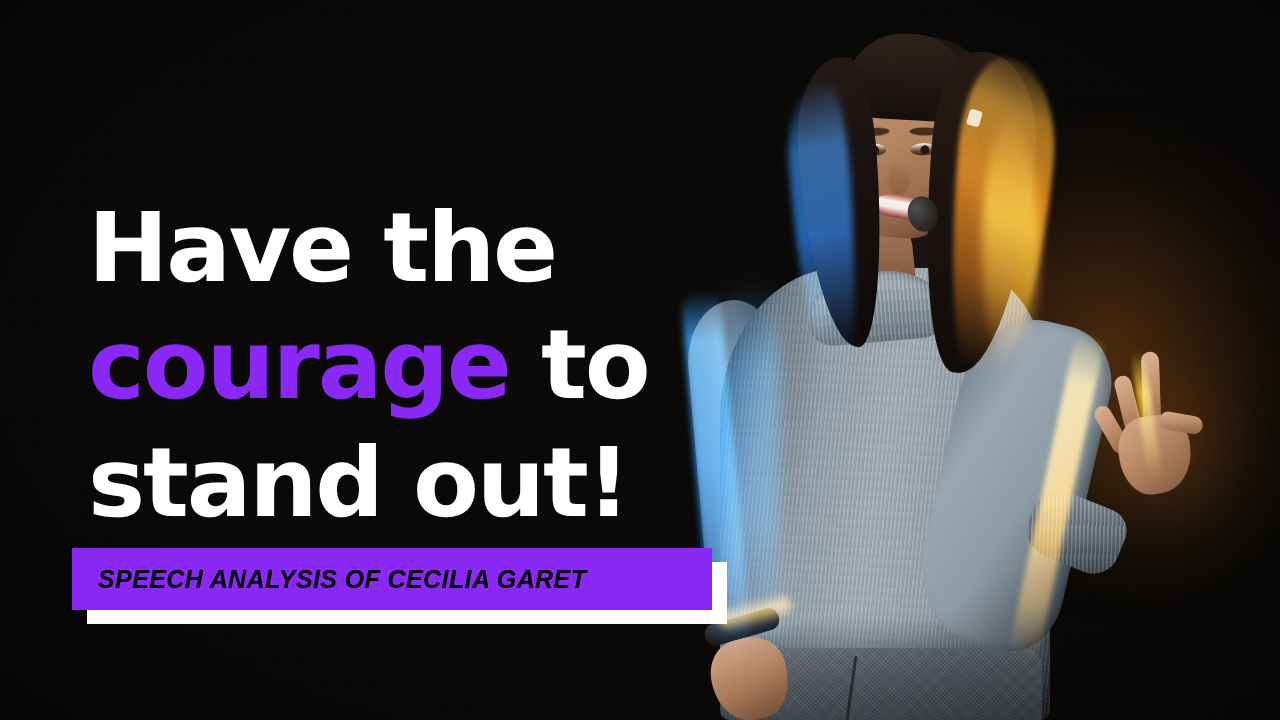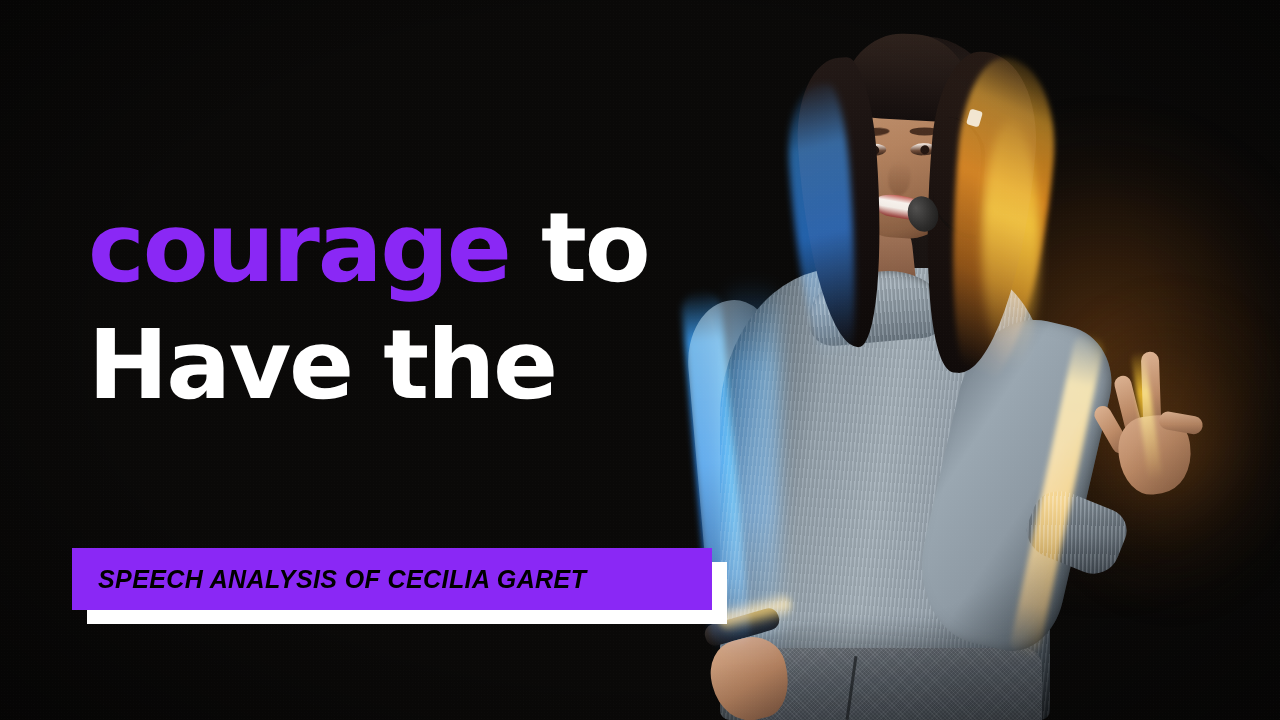--- a/index.html
+++ b/index.html
@@ -645,22 +645,23 @@
     <div class="rim-cool"></div>
     <div class="torso-blue-rim"></div>
     <div class="arm-blue-rim"></div>
     <div class="arm-yellow-rim"></div>
   </div>
 
   <div class="vignette"></div>
   <div class="bg-grain"></div>
 
   <h1 class="headline">
+    <span class="line">Have the</span>
     <span class="line"><span class="accent">courage</span><span> to</span></span>
-    <span class="line">Have the</span>
+    <span class="line">stand out!</span>
   </h1>
 
   <div class="banner-wrap">
     <div class="banner-shadow"></div>
     <div class="banner">
       <span class="banner-text">SPEECH ANALYSIS OF CECILIA GARET</span>
     </div>
   </div>
 
 </div>

